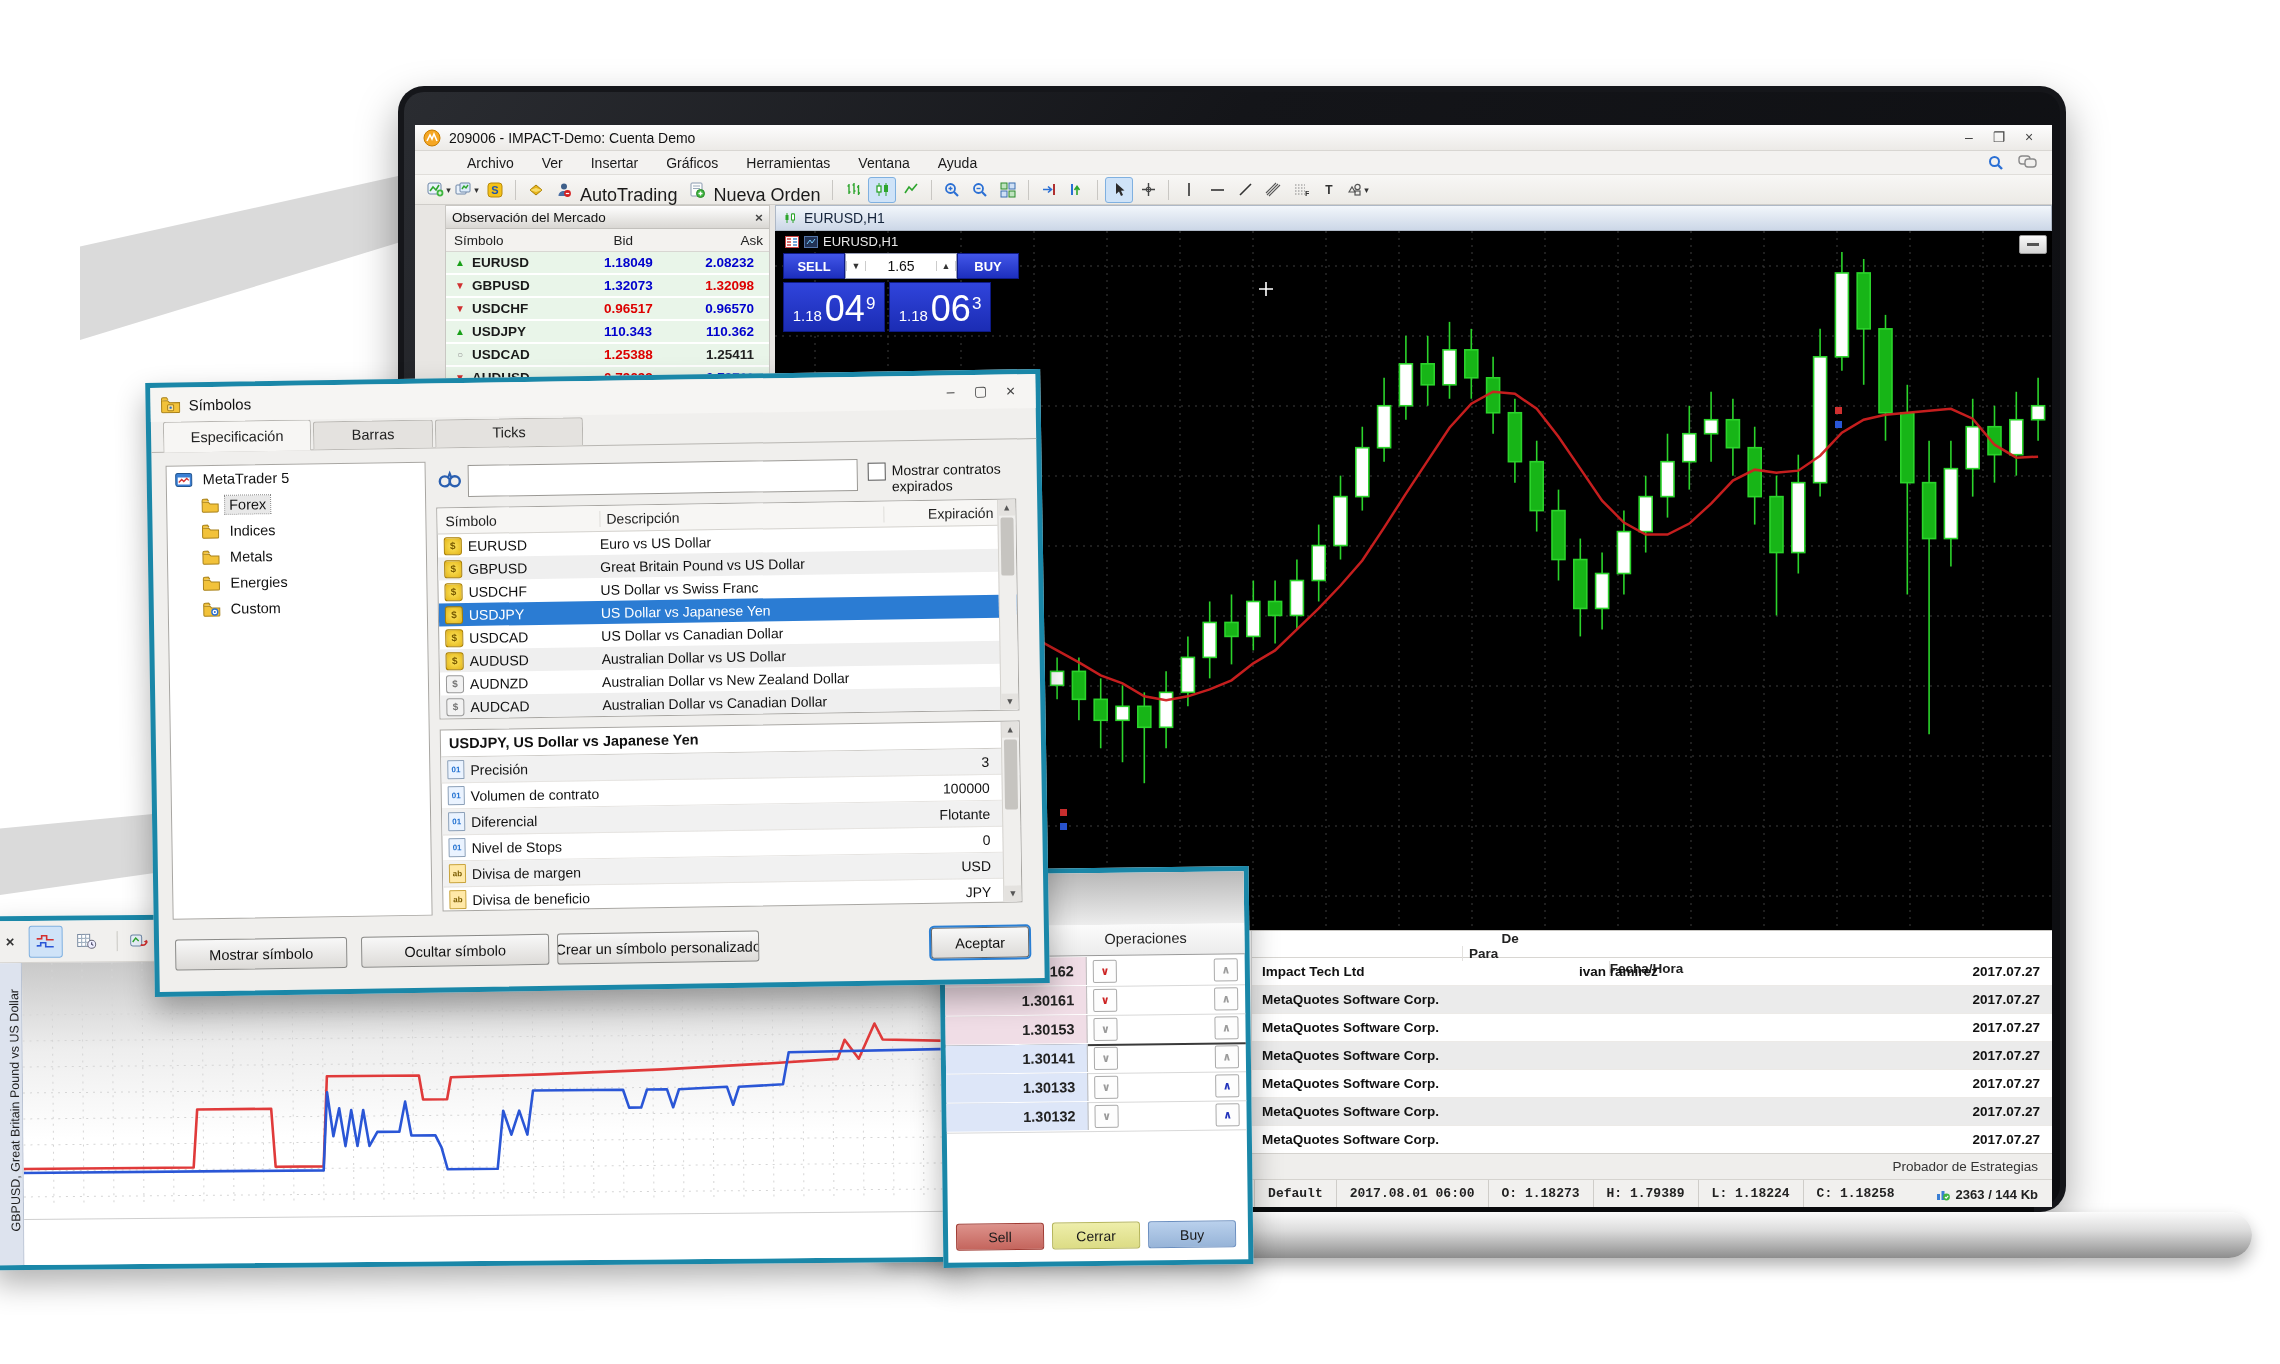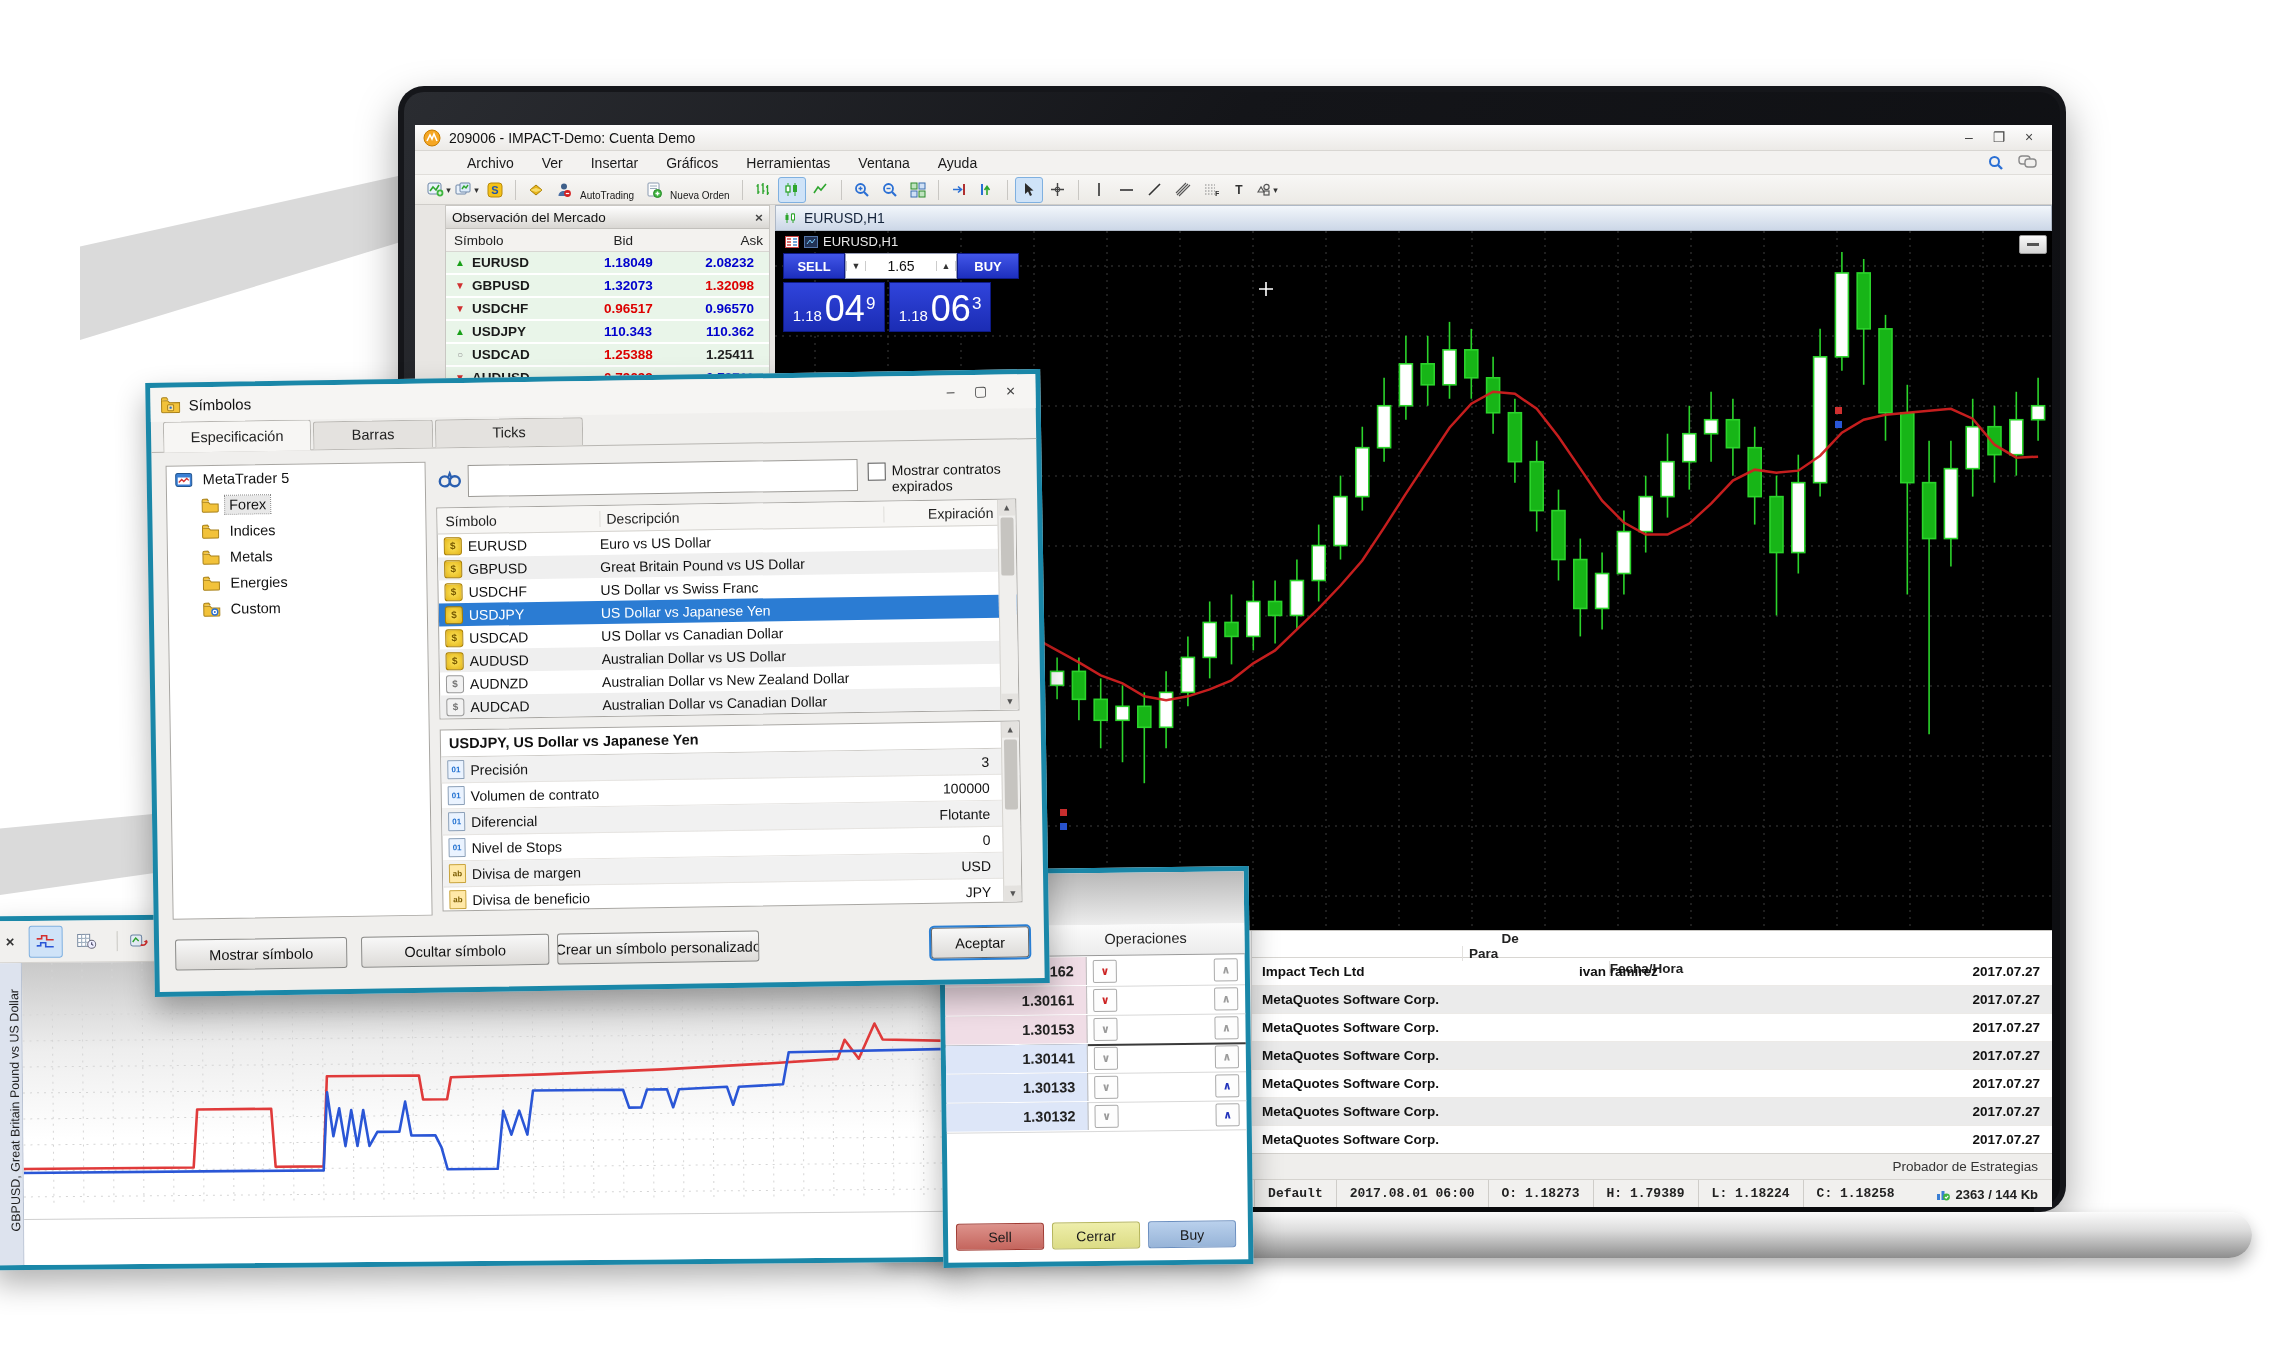--- a/index.html
+++ b/index.html
@@ -24,21 +24,21 @@
   #titlebar .t{font-size:14px;color:#111;margin-left:8px;}
   .winctl{width:30px;height:20px;text-align:center;line-height:19px;font-size:14px;color:#444;}
   #menubar{left:0;top:26px;right:0;height:24px;background:#f3f2f0;display:flex;align-items:center;
            padding-left:38px;box-sizing:border-box;border-bottom:1px solid #e0deda;}
   .menu-item{font-size:14px;color:#1a1a1a;padding:0 14px;line-height:24px;}
   #toolbar{left:0;top:50px;right:0;height:30px;background:linear-gradient(#f8f7f5,#eceae6);
            border-bottom:1px solid #cfcdc9;display:flex;align-items:center;padding-left:10px;box-sizing:border-box;}
   .tbtn{height:24px;min-width:26px;display:flex;align-items:center;justify-content:center;margin:0 1px;border-radius:3px;}
   .tbtn.on{background:#cfe3f8;border:1px solid #7fb0e0;}
   .tsep{width:1px;height:20px;background:#c9c7c3;margin:0 6px;}
-  .tlabel{font-size:10px;color:#1a1a1a;margin:12px 6px 0 2px;}
+  .tlabel{font-size:18px;color:#1a1a1a;margin:12px 6px 0 2px;}
   .dd{font-size:9px;color:#333;margin-left:2px;}
   
   #mwatch{left:30px;top:80px;width:325px;height:725px;background:#f6fbf6;border:1px solid #c9c7c3;box-sizing:border-box;}
   #mw-title{height:22px;background:linear-gradient(#fefefe,#d9d7d3);border-bottom:1px solid #c2c0bc;
             display:flex;align-items:center;padding:0 6px;font-size:13.5px;color:#111;}
   #mw-head{height:22px;display:flex;background:#f3f2ef;border-bottom:1px solid #d8d6d2;font-size:13.5px;color:#222;align-items:center;}
   .mwc1{width:160px;padding-left:8px;}.mwc2{width:78px;text-align:left;}.mwc3{width:72px;text-align:right;padding-right:6px;}
   .mwrow{height:21px;display:flex;align-items:center;background:#e9f5e9;border-bottom:2px solid #ffffff;font-size:13.5px;}
   .mwrow .sym{font-weight:700;color:#1a1a1a;}
   .mwrow .v{font-weight:700;}

